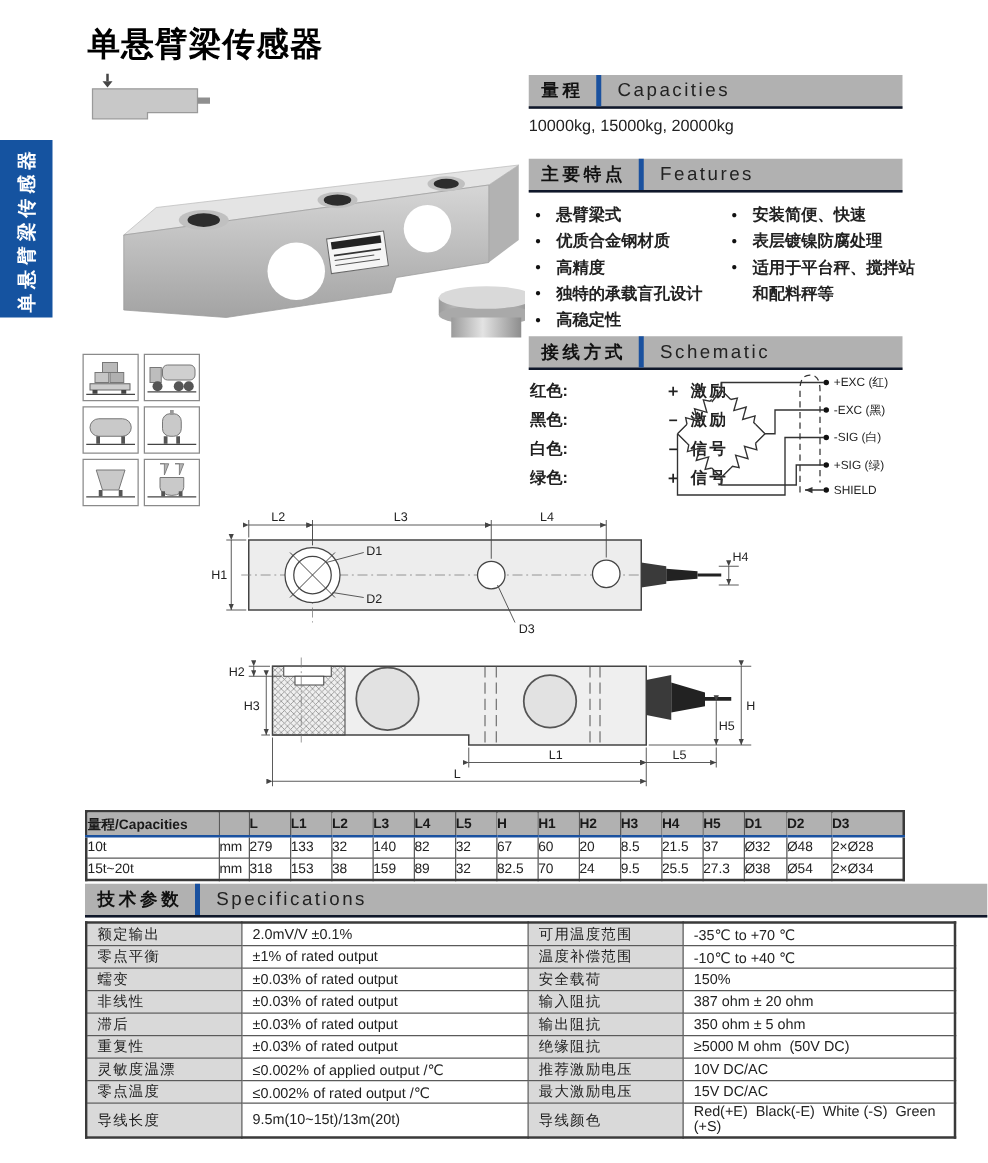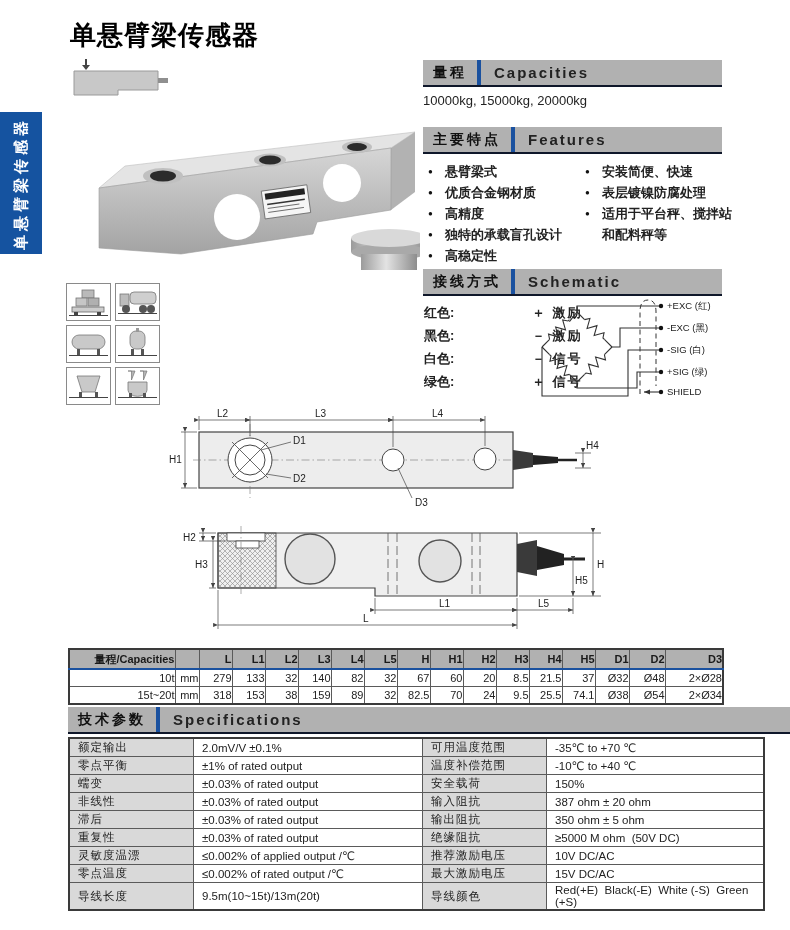--- a/index.html
+++ b/index.html
@@ -15,40 +15,40 @@
                display:flex;align-items:center;justify-content:center;}
   #sidebar-tab span{transform:rotate(-90deg);white-space:nowrap;color:#fff;
                     font-size:15px;font-weight:bold;letter-spacing:4px;}
 
   
   .sec-header{height:25px;background:#b1b1b1;border-bottom:2px solid #0f172a;
               display:flex;align-items:stretch;}
   .sec-header .zh{display:flex;align-items:center;font-weight:bold;font-size:14px;
                   color:#111;padding:0 10px;letter-spacing:3px;}
   .sec-header .bar{width:4px;background:#1a519f;}
-  .sec-header .en{display:flex;align-items:center;font-size:15px;font-weight:700;
+  .sec-header .en{display:flex;align-items:center;font-size:15px;font-weight:400;
                   color:#222;padding:0 13px;letter-spacing:2px;}
 
   #capacities-text{left:423px;top:93px;font-size:13px;color:#222;}
 
   
   .feat-list{list-style:none;margin:0;padding:0;font-size:13px;font-weight:600;color:#222;}
   .feat-list li{position:relative;padding-left:17px;line-height:21px;}
   .feat-list li::before{content:"●";position:absolute;left:0;top:0;font-size:8px;line-height:21px;color:#111;}
 
   
   #wire-list{left:424px;top:301px;font-size:13px;font-weight:600;color:#222;}
   .wire-row{display:flex;line-height:23px;gap:44px;}
   .wire-row .wc{width:64px;}
   .wire-row .ws{letter-spacing:2px;}
 
   
   table{border-collapse:collapse;table-layout:fixed;background:#fff;}
   #dim-table{width:654px;border:2px solid #3a3a3a;}
-  #dim-table th,#dim-table td{border:1px solid #5a5a5a;font-size:11px;text-align:right;
+  #dim-table th,#dim-table td{border:1px solid #5a5a5a;font-size:11px;text-align:left;
                               padding:1px 0;overflow:hidden;white-space:nowrap;}
   #dim-table th{background:#b1b1b1;border-bottom:2px solid #1a519f;font-weight:bold;height:16px;}
   #dim-table td{height:14px;color:#222;}
 
   #spec-table{width:654px;border:2px solid #3a3a3a;}
   #spec-table td{border:1px solid #5a5a5a;font-size:11.5px;height:15px;padding:1px 8px;
                  white-space:pre-wrap;overflow:hidden;color:#222;}
   #spec-table td.lbl{background:#d9d9d9;font-weight:400;letter-spacing:1px;width:107px;}
   #spec-table td.v1{width:212px;}
   #spec-table td.v2{width:200px;}
@@ -459,21 +459,21 @@
           <td>153</td>
           <td>38</td>
           <td>159</td>
           <td>89</td>
           <td>32</td>
           <td>82.5</td>
           <td>70</td>
           <td>24</td>
           <td>9.5</td>
           <td>25.5</td>
-          <td>74.1</td>
+          <td>27.3</td>
           <td>Ø38</td>
           <td>Ø54</td>
           <td>2×Ø34</td>
         </tr>
       </tbody>
   </table>
 
   <div class="abs sec-header" style="left:68px;top:707px;width:736px">
     <span class="zh">技术参数</span>
     <span class="bar"></span>

